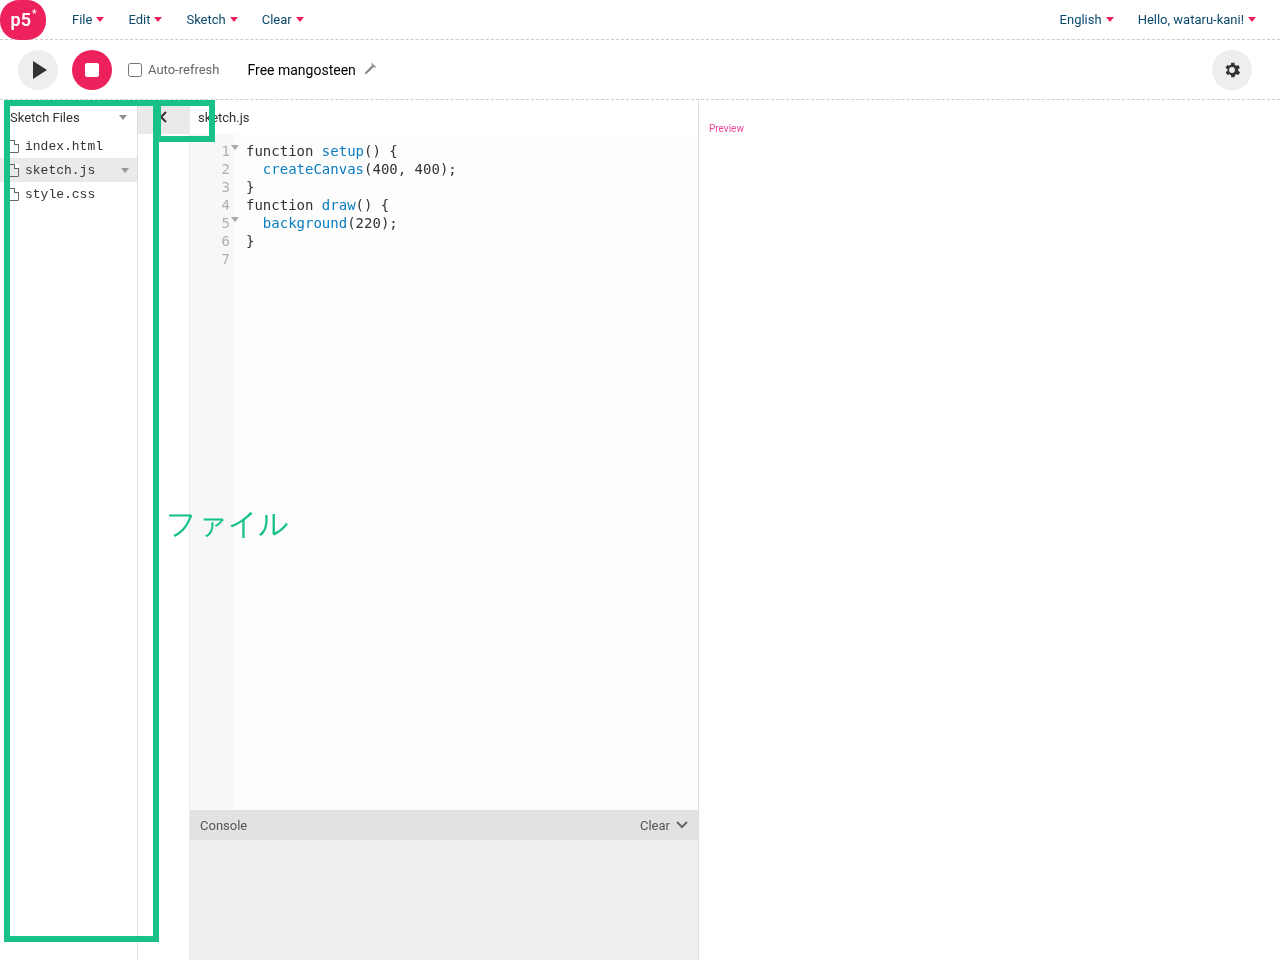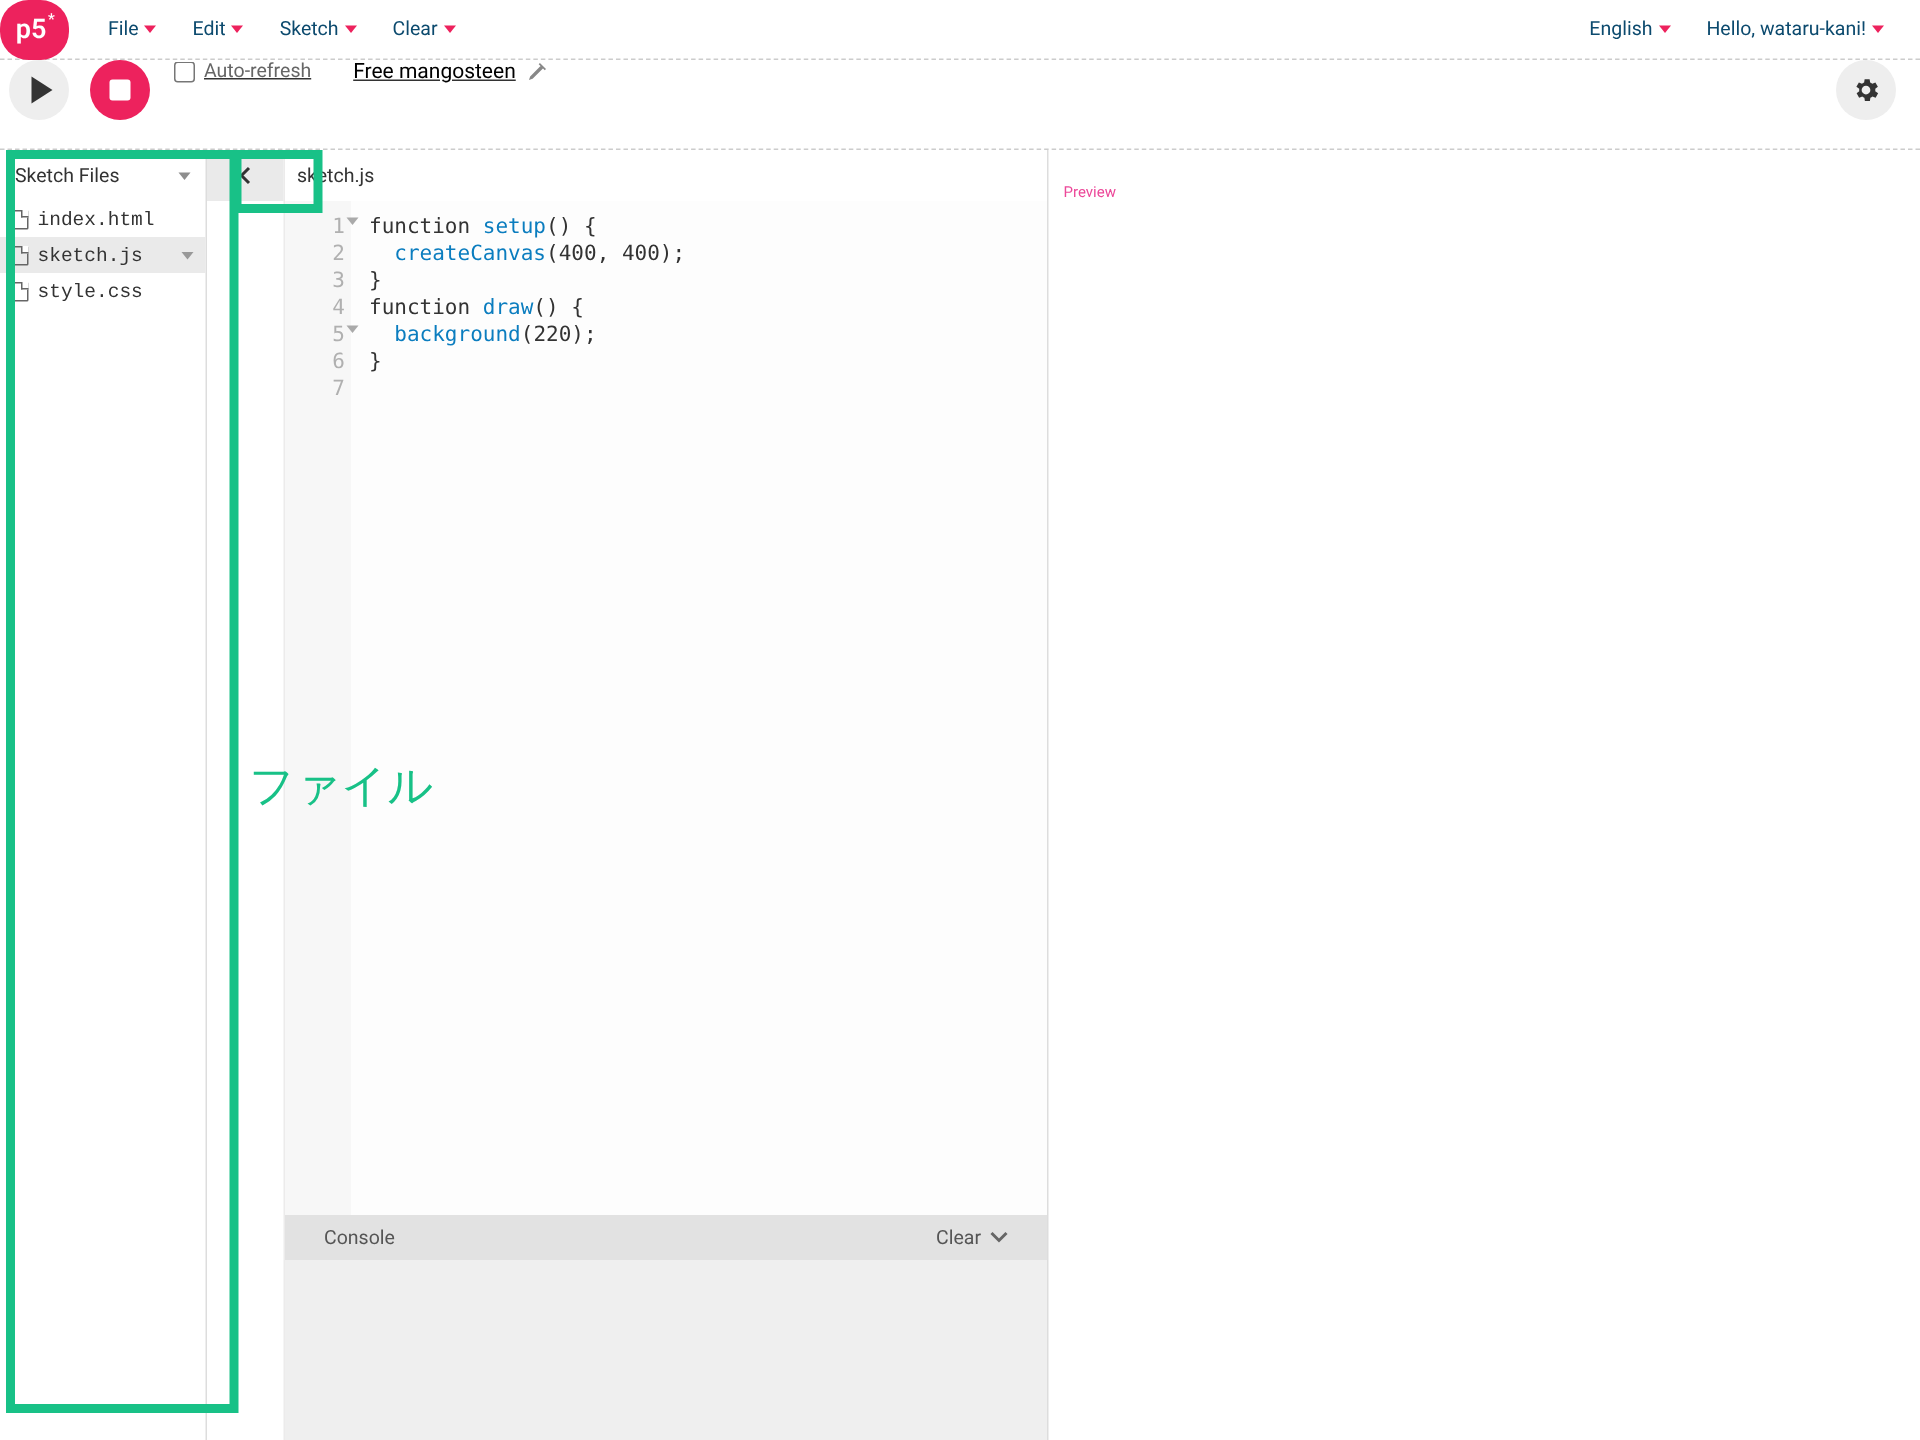--- a/index.html
+++ b/index.html
@@ -5,21 +5,21 @@
 * { margin:0; padding:0; box-sizing:border-box; }
 body { font-family:-apple-system,BlinkMacSystemFont,"Segoe UI",Roboto,Helvetica,Arial,sans-serif; font-size:13px; color:#333; background:#fff; width:1280px; height:960px; overflow:hidden; position:relative; }
 .topbar { height:40px; display:flex; align-items:center; border-bottom:1px dashed #ccc; }
 .logo { width:46px; height:40px; background:#ed225d; color:#fff; display:flex; align-items:center; justify-content:center; font-size:18px; font-weight:600; position:relative;border-radius:19px; }
 .logo sup { font-size:10px; position:relative; top:-6px; left:1px; }
 .menus { display:flex; gap:0; margin-left:14px; }
 .menu-item { padding:0 12px; display:flex; align-items:center; gap:4px; height:40px; cursor:pointer; color:#0c4a6e; font-size:13px; }
 .caret { width:0; height:0; border-left:4px solid transparent; border-right:4px solid transparent; border-top:5px solid #ed225d; }
 .spacer { flex:1; }
 .right-menus { display:flex; align-items:center; gap:0; padding-right:12px; }
-.toolbar { height:60px; display:flex; align-items:flex-start; padding:0 6px; border-bottom:1px dashed #ccc; gap:14px;text-decoration:underline; }
+.toolbar { height:60px; display:flex; align-items:center; padding:0 18px; border-bottom:1px dashed #ccc; gap:14px; }
 .btn-round { width:40px; height:40px; border-radius:50%; display:flex; align-items:center; justify-content:center; cursor:pointer; }
 .btn-play { background:#eee; }
 .btn-stop { background:#ed225d; }
 .tri-play { width:0; height:0; border-top:9px solid transparent; border-bottom:9px solid transparent; border-left:14px solid #333; margin-left:3px; }
 .sq-stop { width:14px; height:14px; background:#fff; border-radius:2px; }
 .autorefresh { display:flex; align-items:center; gap:6px; font-size:13px; color:#666; margin-left:2px; }
 .autorefresh input { width:14px; height:14px; }
 .sketchname { display:flex; align-items:center; gap:7px; font-size:14px; color:#000000; margin-left:14px; }
 .pencil { width:13px; height:13px; }
 .gear-wrap { width:40px; height:40px; border-radius:50%; background:#eee; display:flex; align-items:center; justify-content:center; cursor:pointer; margin-right:10px; }
@@ -37,21 +37,21 @@
 .collapse-btn { width:52px; height:34px; background:#eaeaea; display:flex; align-items:center; justify-content:center; cursor:pointer; font-size:18px; color:#333; }
 .editor-col { width:509px; display:flex; flex-direction:column; border-right:1px solid #ddd; }
 .tabbar { height:34px; display:flex; align-items:center; padding-left:8px; font-size:13px; color:#333; }
 .code-area { flex:1; display:flex; background:#fdfdfd; overflow:hidden; }
 .gutter { width:44px; text-align:right; padding:8px 4px 0 0; color:#b0b0b0; font-family:Menlo,Consolas,monospace; font-size:14px; line-height:18px; background:#f7f7f7; user-select:none; }
 .gutter .ln { height:18px; position:relative; }
 .gutter .fold { position:absolute; right:-9px; top:3px; width:0; height:0; border-left:4px solid transparent; border-right:4px solid transparent; border-top:5px solid #aaa; }
 .code { flex:1; padding:8px 6px 0 12px; font-family:Menlo,Consolas,monospace; font-size:14px; line-height:18px; white-space:pre; color:#333; }
 .kw { color:#0b7dbf; }
 .num { color:#333; }
-.console-head { height:30px; background:#e2e2e2; display:flex; align-items:center; justify-content:space-between; padding:0 26px; font-size:13px; color:#555; }
+.console-head { height:30px; background:#e2e2e2; display:flex; align-items:center; justify-content:space-between; padding:0 10px; font-size:13px; color:#555; }
 .console-head .right { display:flex; align-items:center; gap:6px; cursor:pointer; }
 .console-body { height:120px; background:#efefef; }
 .preview-col { flex:1; }
 .preview-head { height:34px; display:flex; align-items:flex-end; padding-left:10px; font-size:10px; color:#ec4899; }
 .hl-sidebar { position:absolute; border:6px solid #18c187; top:100px; left:4px; width:155px; height:842px; pointer-events:none; }
 .hl-collapse { position:absolute; border:6px solid #18c187; top:100px; left:155px; width:60px; height:42px; pointer-events:none; }
 .annot { position:absolute; top:504px; left:166px; font-size:30px; color:#18c187; font-weight:400; pointer-events:none; }
 </style>
 </head>
 <body>

